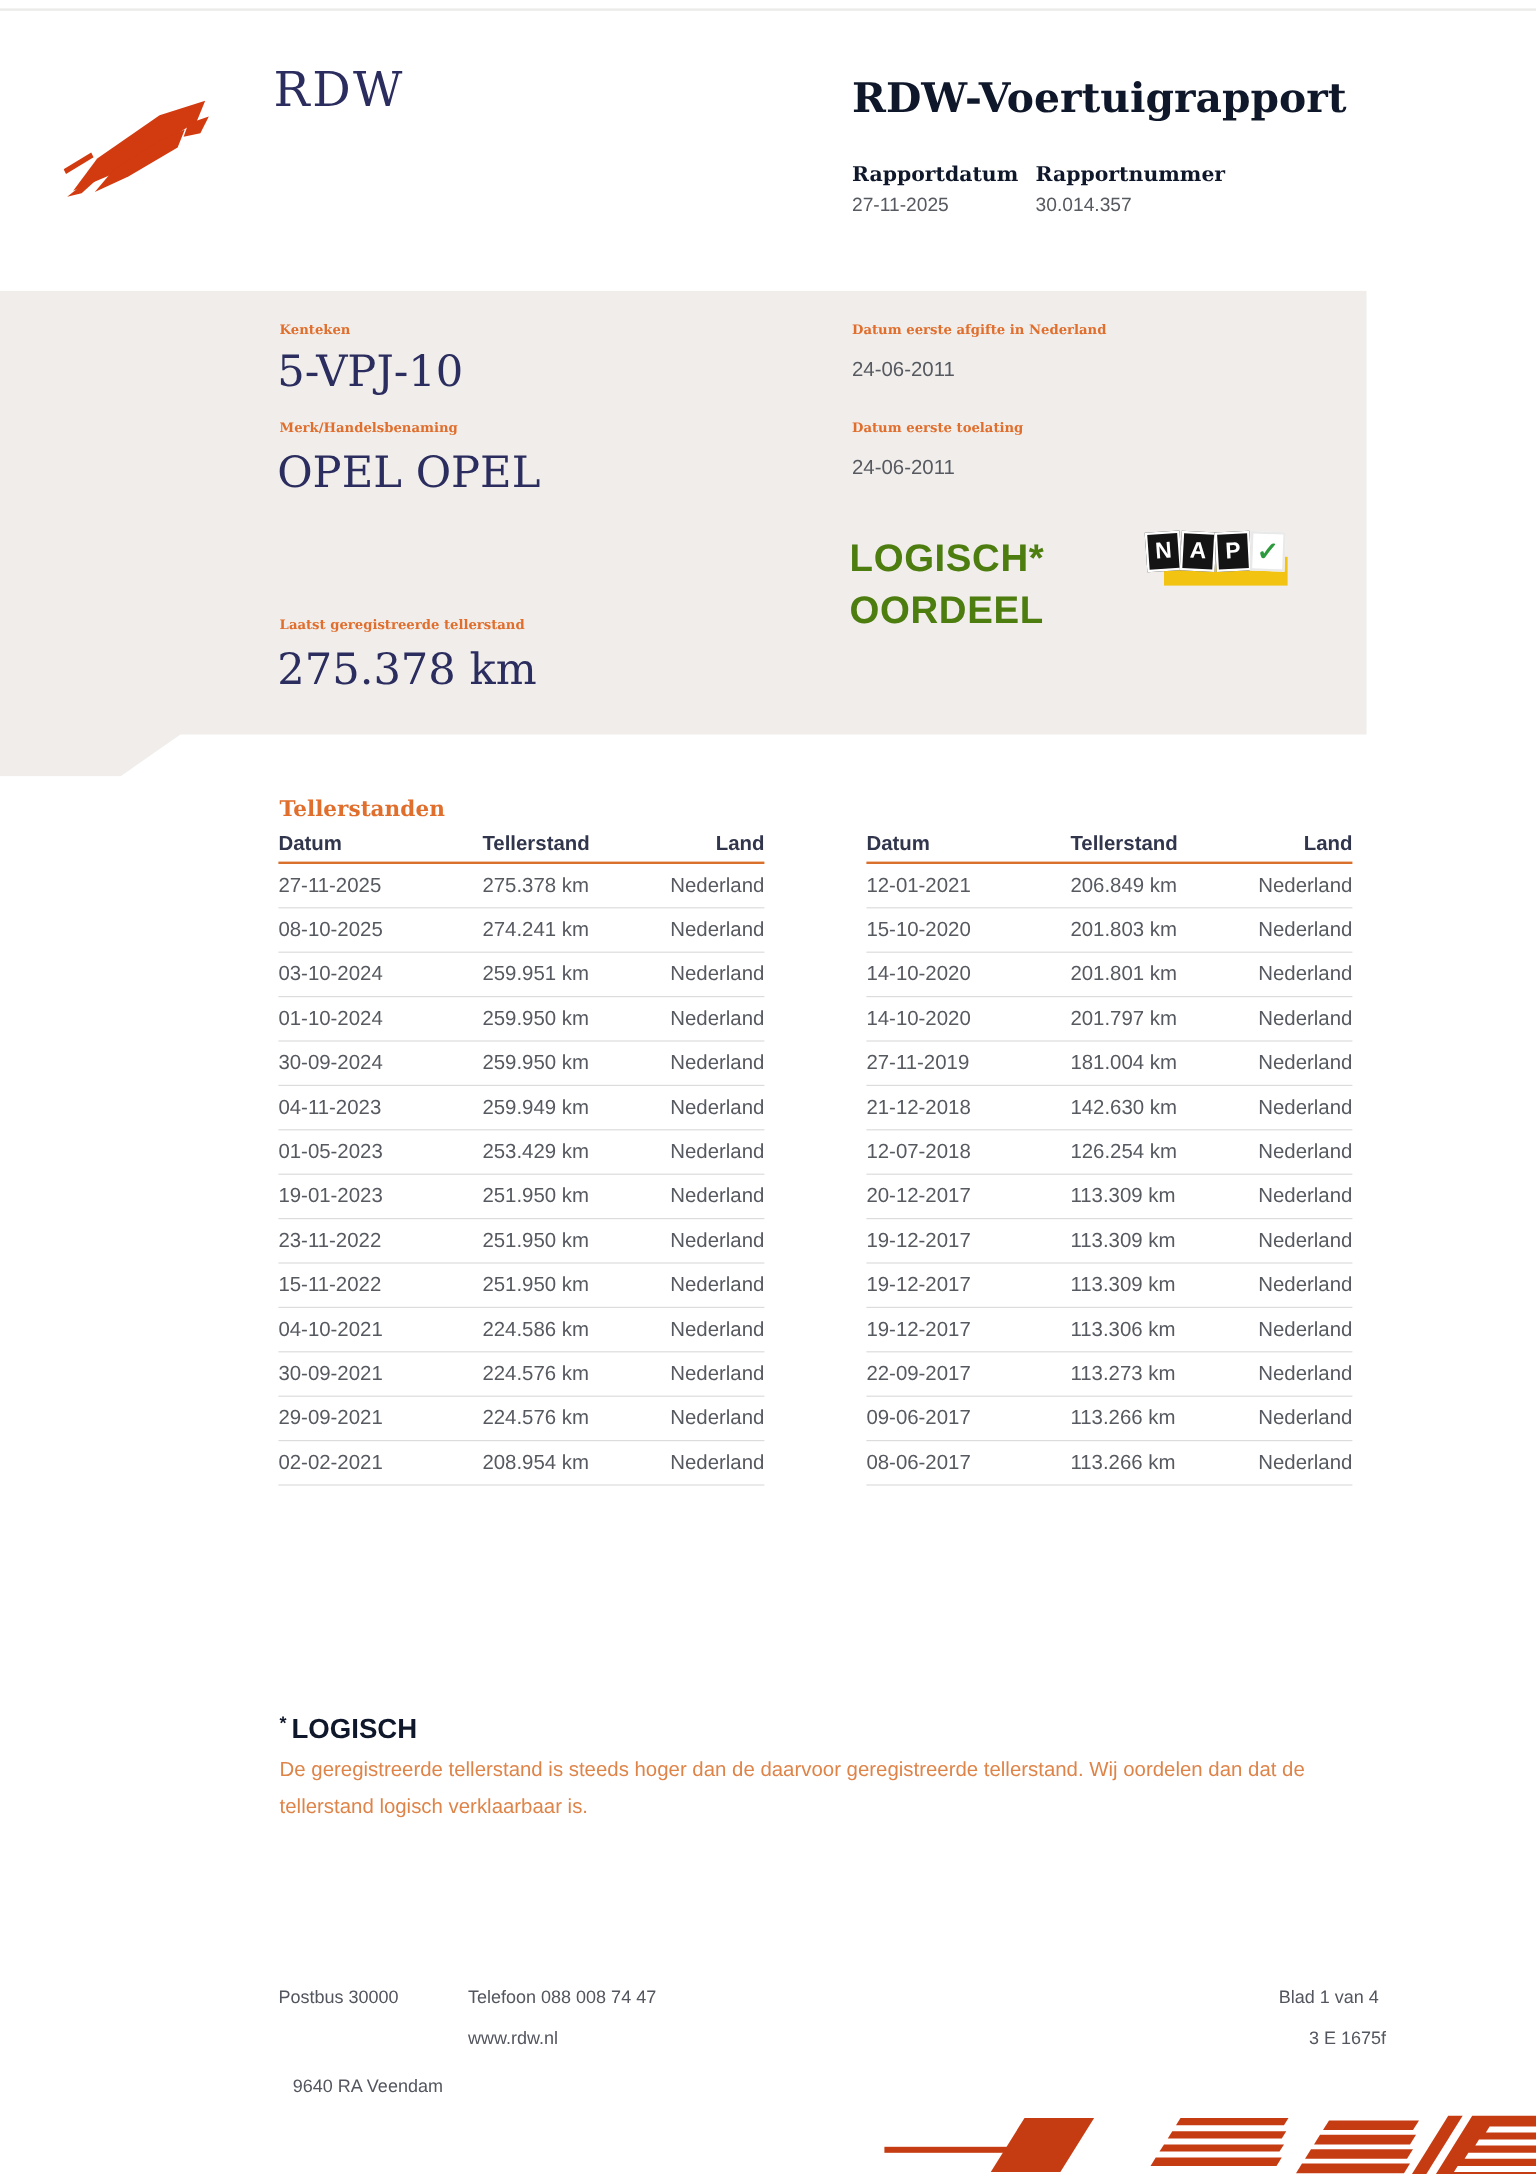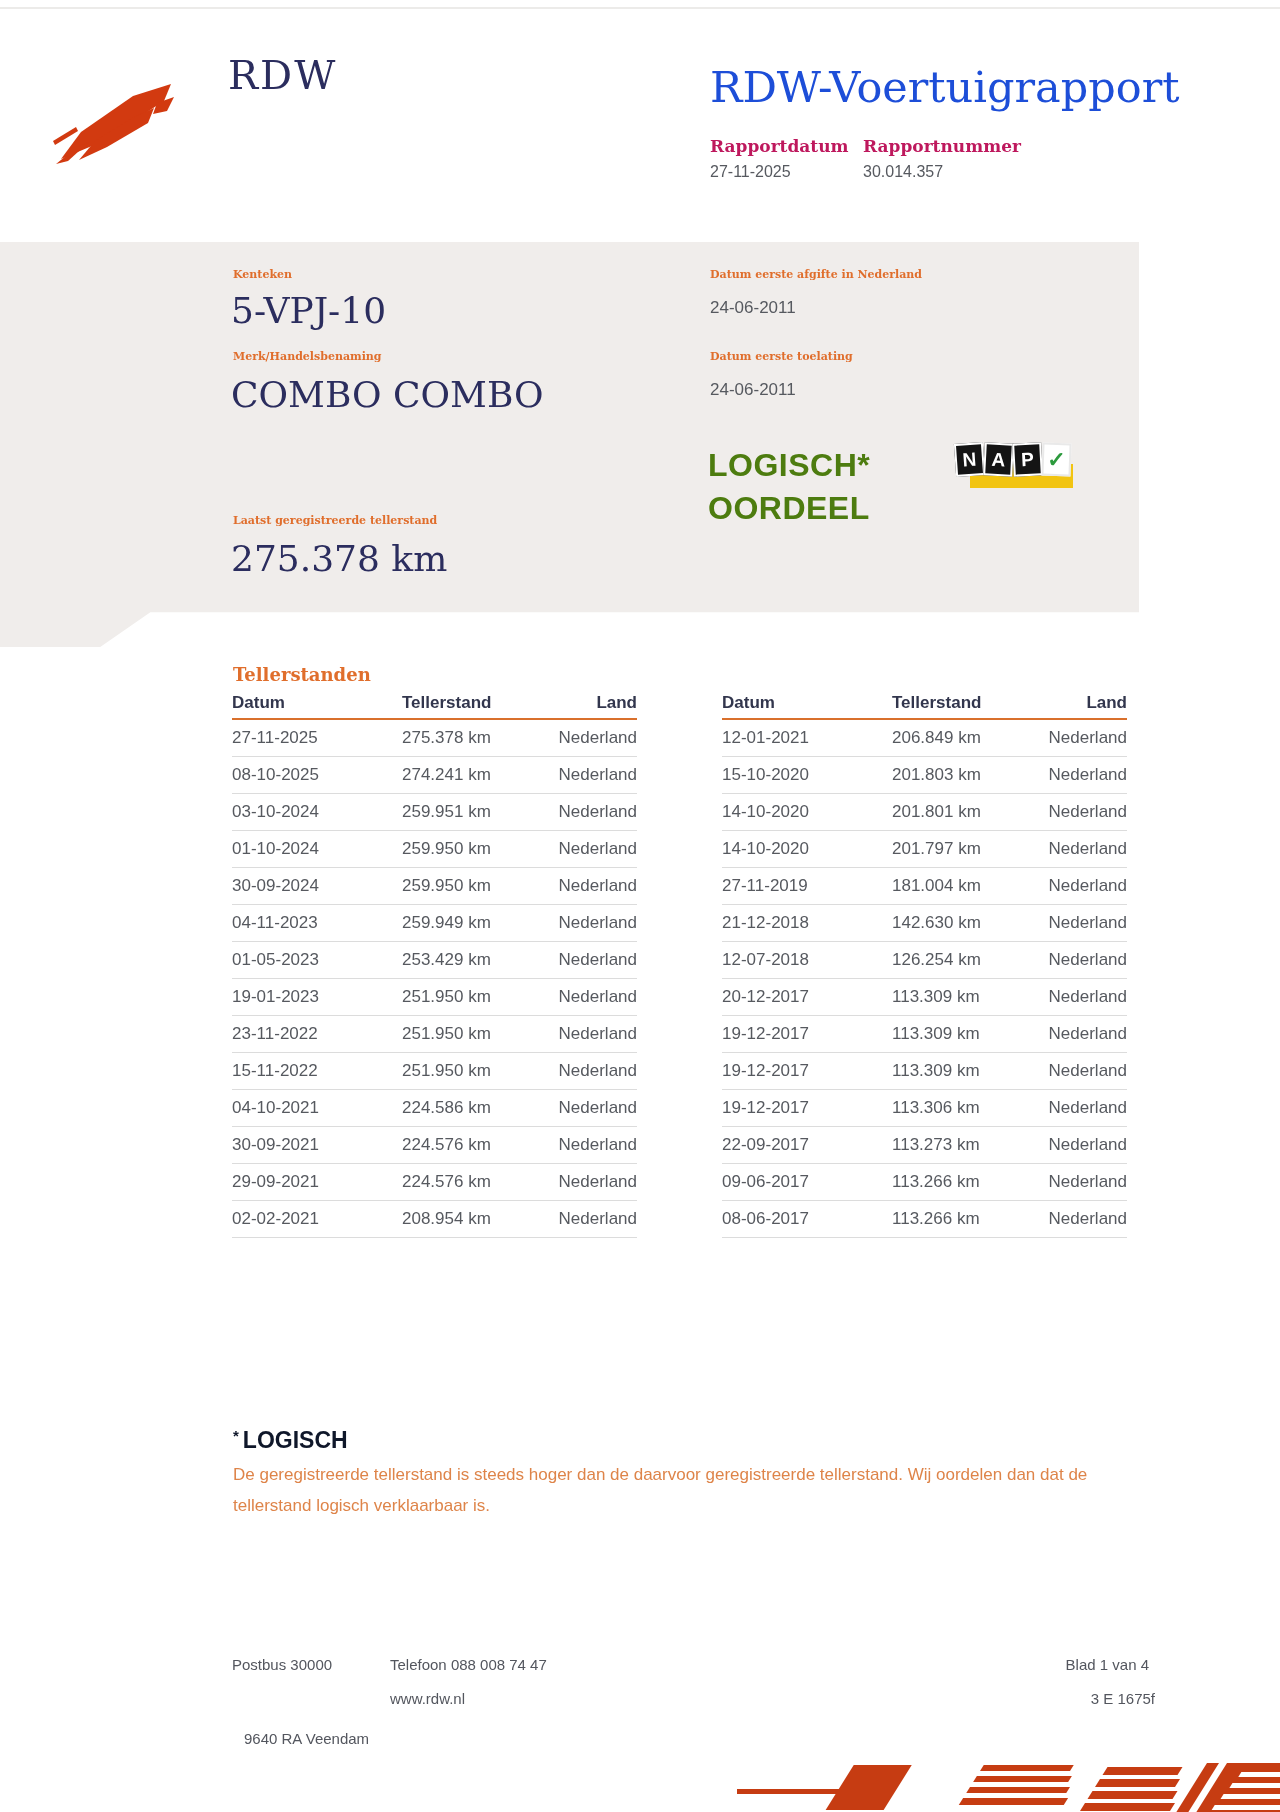--- a/index.html
+++ b/index.html
@@ -11,24 +11,24 @@
   .page-edge{position:absolute;top:7px;left:0;width:100%;height:2px;background:#ecebe9;}
 
   
   .logo-swoosh{position:absolute;left:53px;top:83px;width:124px;height:82px;}
   .logo-text{
     position:absolute;left:228px;top:52px;
     font-family:"DejaVu Serif",serif;font-size:40px;color:#2b2d5e;letter-spacing:2px;
   }
   .doc-title{
     position:absolute;left:710px;top:62px;margin:0;
-    font-family:"DejaVu Serif",serif;font-weight:400;font-size:43px;color:#1d4ed8;
+    font-family:"DejaVu Serif",serif;font-weight:700;font-size:34px;color:#0f172a;
   }
   .meta-label{
-    font-family:"DejaVu Serif",serif;font-weight:bold;font-size:17px;color:#be185d;
+    font-family:"DejaVu Serif",serif;font-weight:bold;font-size:17px;color:#0f172a;
   }
   .meta-value{font-size:16px;color:#56595f;margin-top:7px;}
   .meta-date{position:absolute;left:710px;top:136px;}
   .meta-number{position:absolute;left:863px;top:136px;}
 
   
   .vehicle-panel{
     position:absolute;left:0;top:242px;width:1139px;height:405px;background:#f0edeb;
     clip-path:polygon(0 0,100% 0,100% 91.4%,13.2% 91.4%,8.8% 100%,0 100%);
   }
@@ -123,21 +123,21 @@
     <div class="meta-label">Rapportnummer</div>
     <div class="meta-value">30.014.357</div>
   </div>
 
   <div class="vehicle-panel"></div>
 
   <div class="fld-label" style="left:233px;top:268px;">Kenteken</div>
   <div class="fld-big" style="left:231px;top:290px;">5-VPJ-10</div>
 
   <div class="fld-label" style="left:233px;top:350px;">Merk/Handelsbenaming</div>
-  <div class="fld-big" style="left:231px;top:374px;">COMBO COMBO</div>
+  <div class="fld-big" style="left:231px;top:374px;">OPEL OPEL</div>
 
   <div class="fld-label" style="left:710px;top:268px;">Datum eerste afgifte in Nederland</div>
   <div class="fld-value" style="left:710px;top:298px;">24-06-2011</div>
 
   <div class="fld-label" style="left:710px;top:350px;">Datum eerste toelating</div>
   <div class="fld-value" style="left:710px;top:380px;">24-06-2011</div>
 
   <div class="oordeel">
     <div>LOGISCH*</div>
     <div>OORDEEL</div>

